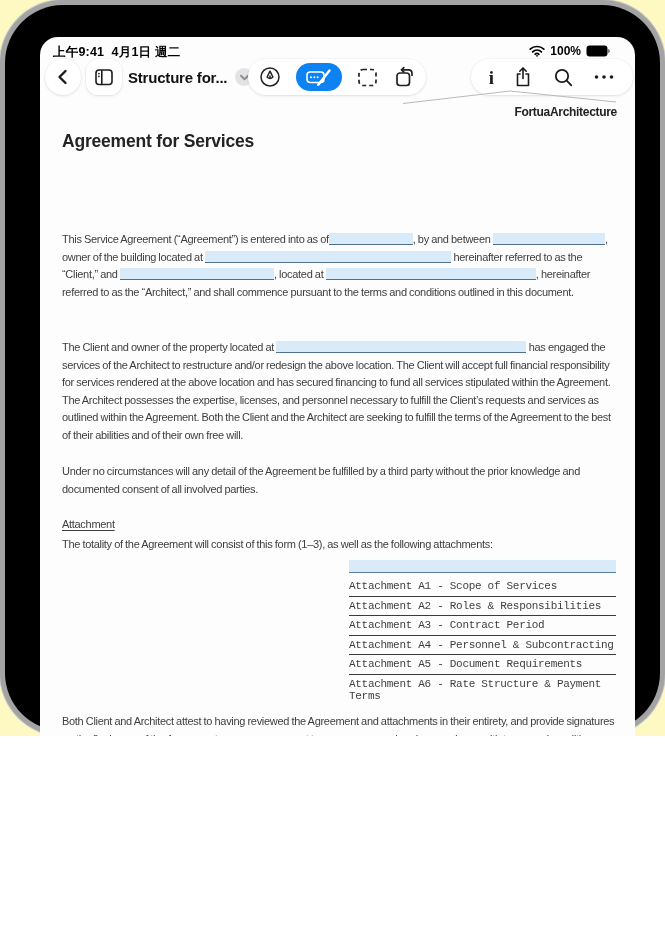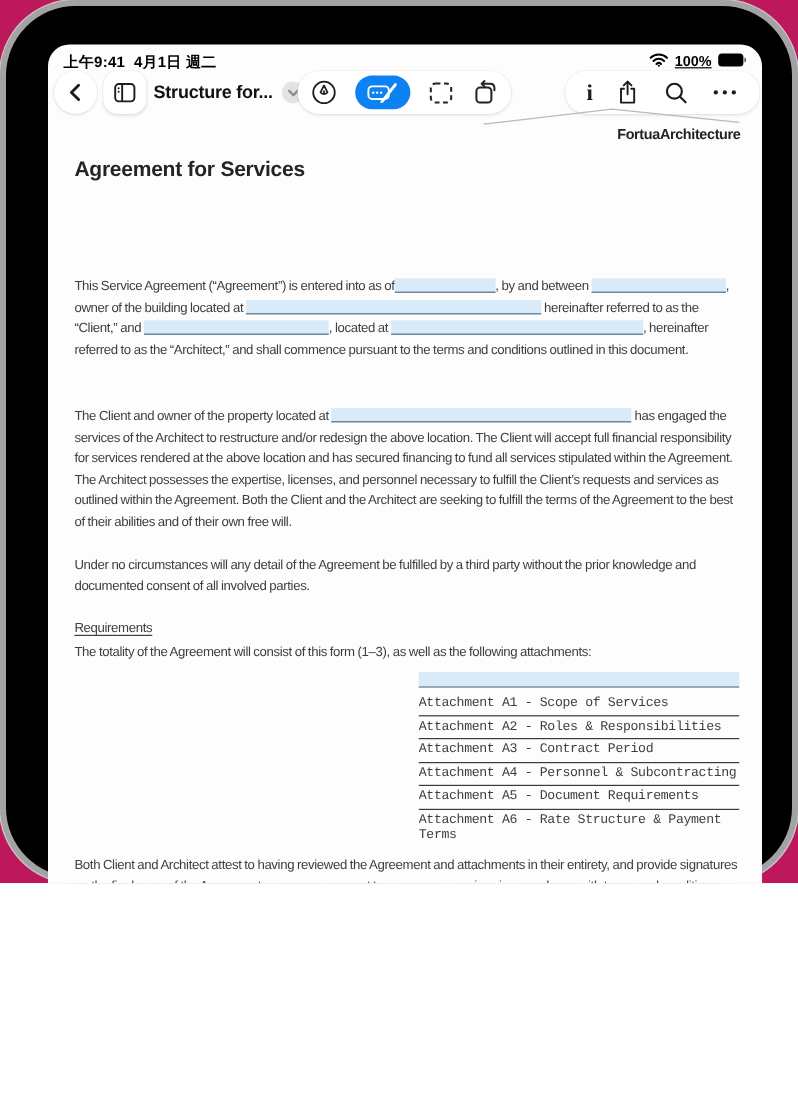--- a/index.html
+++ b/index.html
@@ -1,27 +1,27 @@
 <!DOCTYPE html>
 <html><head>
 <meta charset="utf-8">
 <style>
   * { margin:0; padding:0; box-sizing:border-box; }
   html,body { background:#ffffff; font-family:"Liberation Sans", sans-serif; }
-  .stage { position:relative; width:665px; height:736px; overflow:hidden; background:#be185d; }
+  .stage { position:relative; width:665px; height:736px; overflow:hidden; background:#fef9c3; }
 
   
   .device { position:absolute; inset:5px; border-radius:58px; background:#000;
             box-shadow:0 0 0 5px #a3a3a3, 0 0 0 6px #c9c9c9; }
   .screen { position:absolute; left:35px; top:32px; width:595px; height:861px;
             border-radius:18px; background:#fdfdfd; overflow:hidden; }
 
   
   .status-left { position:absolute; left:13px; top:7px; font-size:12.5px; font-weight:700; color:#000; letter-spacing:0.2px; }
-  .status-right { position:absolute; right:12px; top:7px; display:flex; gap:5px;text-decoration:underline; }
+  .status-right { position:absolute; right:24px; top:7px; display:flex; align-items:center; gap:5px; }
   .status-right .pct { font-size:12px; font-weight:700; color:#000; }
 
   
   .tb-btn { position:absolute; top:22px; height:36px; background:#fff; border-radius:18px;
             display:flex; align-items:center; justify-content:center;
             box-shadow:0 0 0 0.5px rgba(0,0,0,0.05), 0 1px 3px rgba(0,0,0,0.10); }
   .btn-back { left:5px; width:36px; border-radius:50%; }
   .btn-sidebar { left:46px; width:36px; border-radius:12px; }
   .title-wrap { position:absolute; left:88px; top:22px; height:36px; display:flex; align-items:center; gap:8px; }
   .doc-tab-title { font-size:15px; font-weight:700; color:#111; letter-spacing:-0.2px; }
@@ -190,21 +190,21 @@
         <svg width="215" height="16" viewBox="0 0 215 16" fill="none" stroke="#b9b9b9" stroke-width="1">
           <path d="M1 14.5 L108 2 L214 13"></path>
         </svg>
       </span>
       <div class="logo">FortuaArchitecture</div>
 
       <div class="para p1"><span>This Service Agreement (“Agreement”) is entered into as of</span><span class="blank" style="width: 84px;"></span><span>, by and between </span><span class="blank" style="width: 112px;"></span><span>, owner of the building located at </span><span class="blank" style="width: 246px;"></span><span> hereinafter referred to as the “Client,” and </span><span class="blank" style="width: 154px;"></span><span>, located at </span><span class="blank" style="width: 210px;"></span><span>, hereinafter referred to as the “Architect,” and shall commence pursuant to the terms and conditions outlined in this document.</span></div>
       <div class="para p2"><span>The Client and owner of the property located at </span><span class="blank" style="width: 250px;"></span><span> has engaged the services of the Architect to restructure and/or redesign the above location. The Client will accept full financial responsibility for services rendered at the above location and has secured financing to fund all services stipulated within the Agreement. The Architect possesses the expertise, licenses, and personnel necessary to fulfill the Client’s requests and services as outlined within the Agreement. Both the Client and the Architect are seeking to fulfill the terms of the Agreement to the best of their abilities and of their own free will.</span></div>
       <div class="para p3">Under no circumstances will any detail of the Agreement be fulfilled by a third party without the prior knowledge and documented consent of all involved parties.</div>
 
-      <div class="att-heading">Requirements</div>
+      <div class="att-heading">Attachment</div>
       <div class="para att-intro">The totality of the Agreement will consist of this form (1–3), as well as the following attachments:</div>
 
       <div class="att-table">
           <div class="att-row att-blank"></div>
           <div class="att-row">Attachment A1 - Scope of Services</div>
           <div class="att-row">Attachment A2 - Roles &amp; Responsibilities</div>
           <div class="att-row">Attachment A3 - Contract Period</div>
           <div class="att-row">Attachment A4 - Personnel &amp; Subcontracting</div>
           <div class="att-row">Attachment A5 - Document Requirements</div>
           <div class="att-row last">Attachment A6 - Rate Structure &amp; Payment Terms</div>

